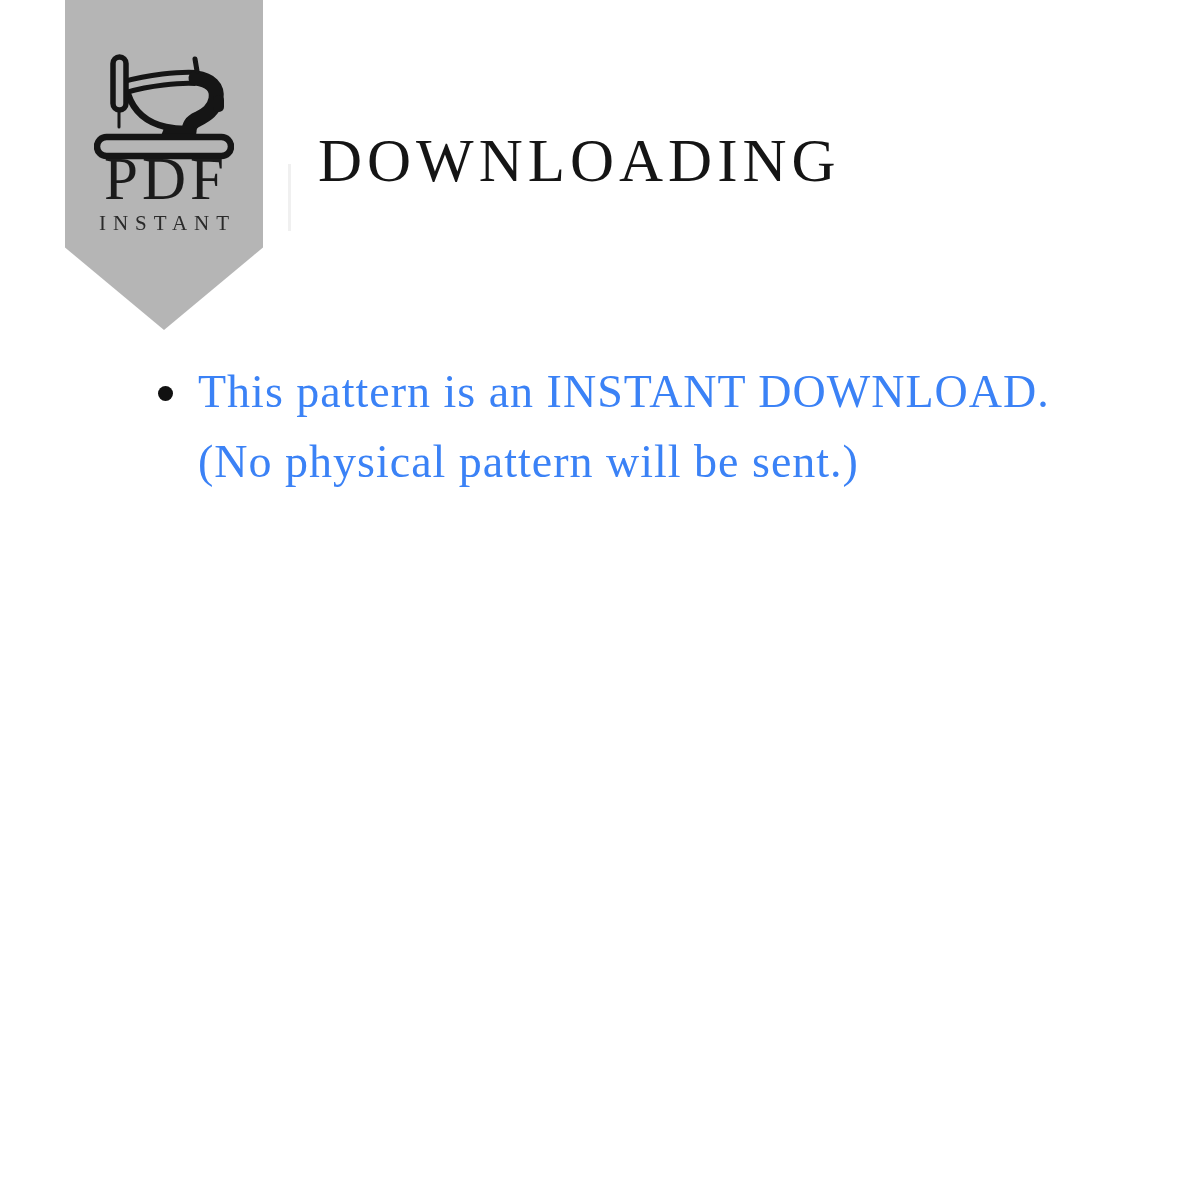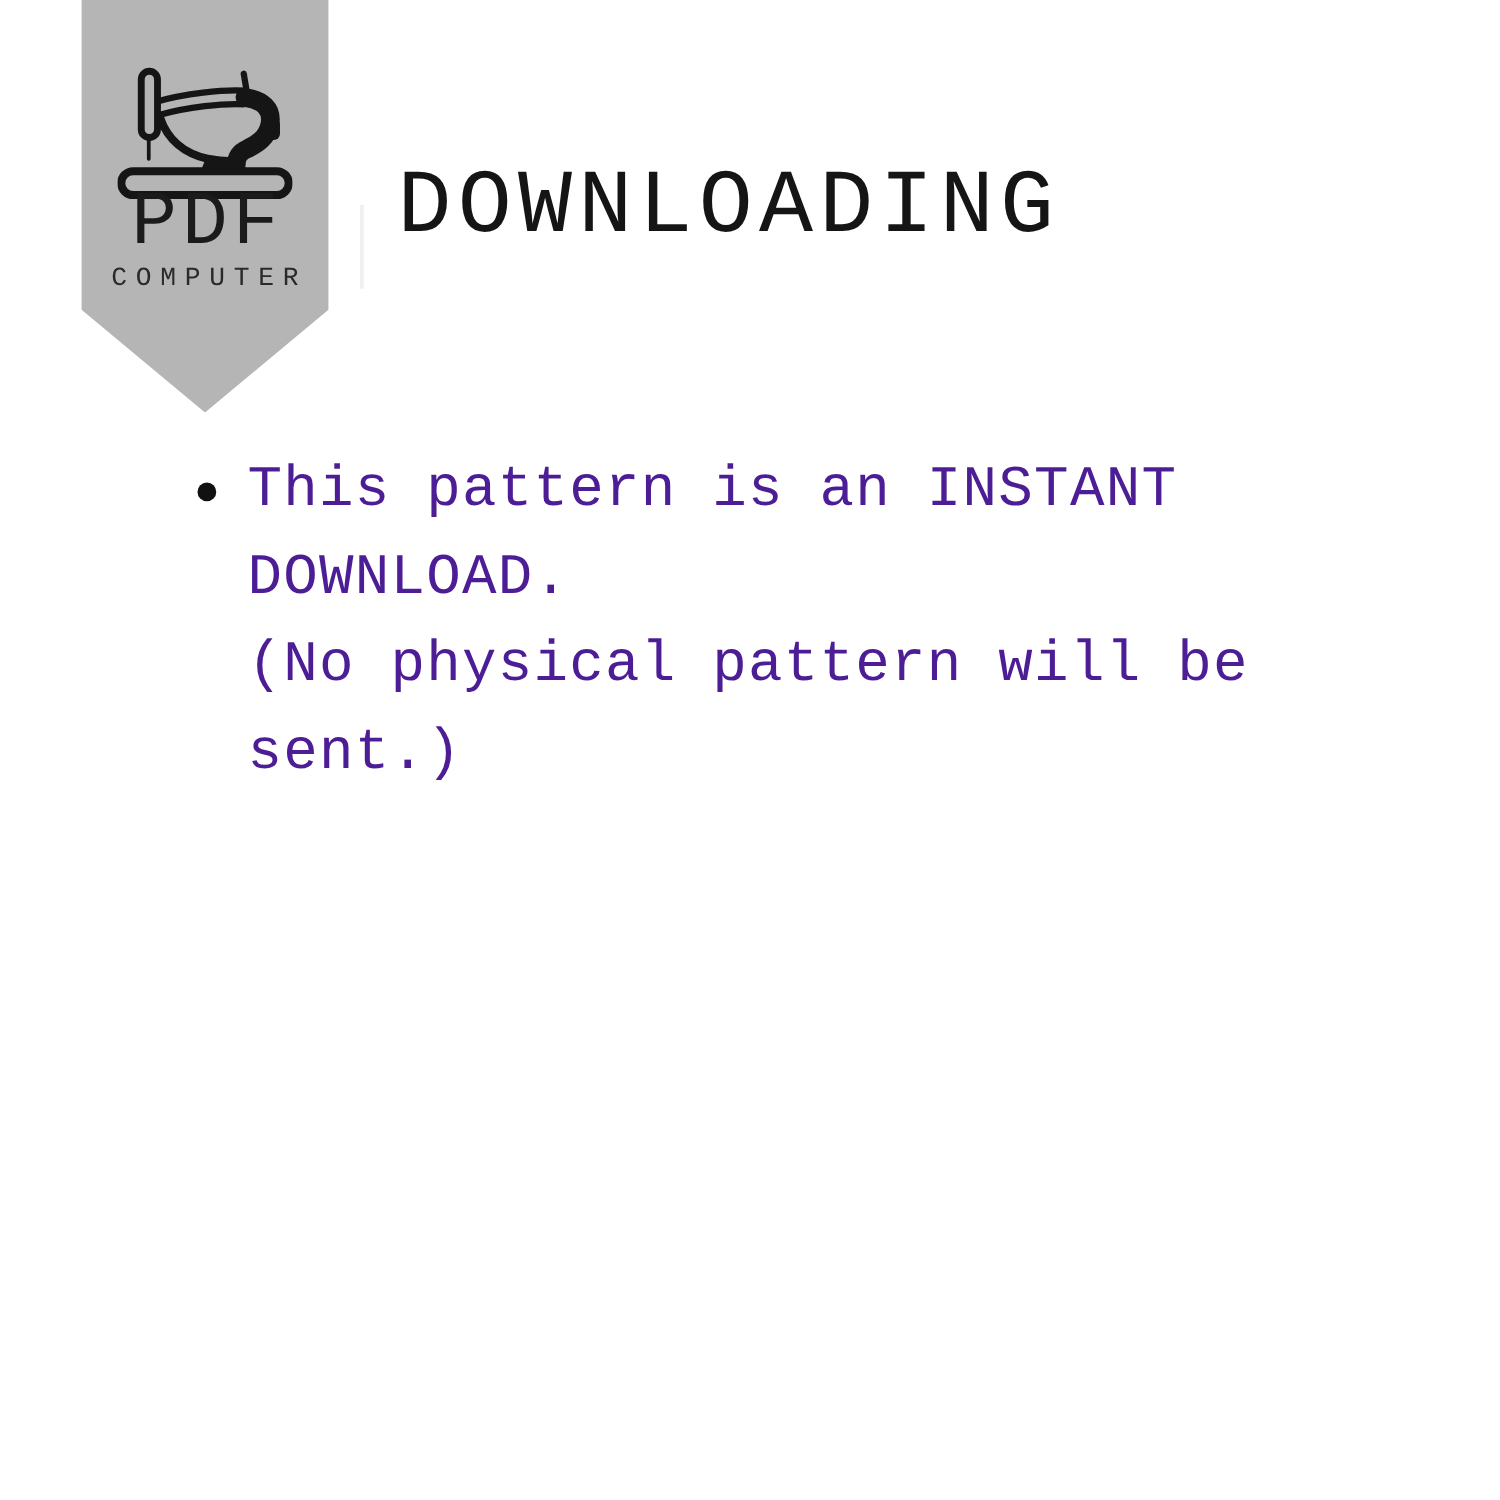--- a/index.html
+++ b/index.html
@@ -1,21 +1,21 @@
 <!DOCTYPE html>
 <html><head>
 <meta charset="utf-8">
 <style>
   html,body{margin:0;padding:0;background:#ffffff;}
   #page{
     position:relative;
     width:1200px;height:1200px;
     background:#ffffff;
     overflow:hidden;
-    font-family:Liberation Mono, monospace;
+    font-family:Liberation Serif, serif;
   }
   
   #badge{
     position:absolute;left:65px;top:0;width:198px;height:330px;
     background:#b5b5b5;
     clip-path:polygon(0 0,100% 0,100% 75%,50% 100%,0 75%);
   }
   #badge .machine{
     position:absolute;left:29px;top:50px;width:140px;height:110px;
   }
@@ -32,41 +32,41 @@
     color:#2a2a2a;line-height:1;text-indent:7px;
   }
   
   #sep{
     position:absolute;left:288px;top:164px;width:3px;height:67px;
     background:#f0f0f0;
   }
   
   #title{
     position:absolute;left:318px;top:127px;
-    font-size:72px;font-weight:400;letter-spacing:5px;
+    font-size:61px;font-weight:400;letter-spacing:5px;
     color:#151515;line-height:1.1;white-space:nowrap;text-align:center;
   }
   
   #list{
     position:absolute;left:158px;top:357px;width:990px;
   }
   .item{
     display:flex;align-items:flex-start;
     margin-bottom:63px;
   }
   .dot{
     flex:0 0 15px;
     width:15px;height:15px;border-radius:50%;
     background:#111111;
     margin-top:29px;
     margin-right:25px;
   }
   .item-text{
     font-size:46px;font-weight:400;letter-spacing:1px;
-    line-height:70px;color:#4c1d95;
+    line-height:70px;color:#3b82f6;
     white-space:pre-line;
   }
 </style>
 </head>
 <body>
 
 <div id="page">
 
   <div id="badge">
     <svg class="machine" viewBox="0 0 140 110" xmlns="http://www.w3.org/2000/svg" aria-hidden="true">
@@ -83,21 +83,21 @@
       <path d="M34,44 C40,62 54,73 72,77 C79,78.5 87,79 92,79" fill="none" stroke="#151515" stroke-width="6.5" stroke-linecap="round"></path>
 
       <path d="M66,88 L71,76 L99,76 L104,88 Z" fill="#151515"></path>
 
       <rect x="19" y="7" width="13" height="53" rx="6.5" fill="#b5b5b5" stroke="#151515" stroke-width="5.5"></rect>
       <path d="M25,60 L25,77" fill="none" stroke="#151515" stroke-width="3" stroke-linecap="round"></path>
 
       <rect x="3" y="87" width="134" height="19" rx="9.5" fill="none" stroke="#151515" stroke-width="6.5"></rect>
     </svg>
     <div class="pdf">PDF</div>
-    <div class="pattern">COMPUTER</div>
+    <div class="pattern">INSTANT</div>
   </div>
 
   <div id="sep"></div>
 
   <div id="title">DOWNLOADING</div>
 
   <div id="list">
     <div class="item">
       <div class="dot"></div>
       <div class="item-text">This pattern is an INSTANT DOWNLOAD.

